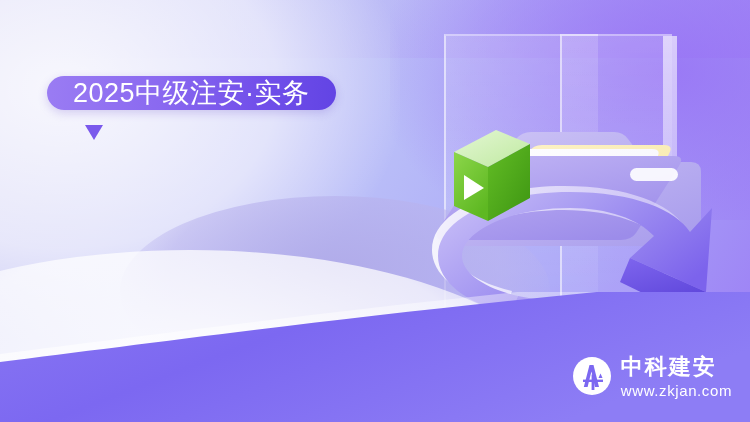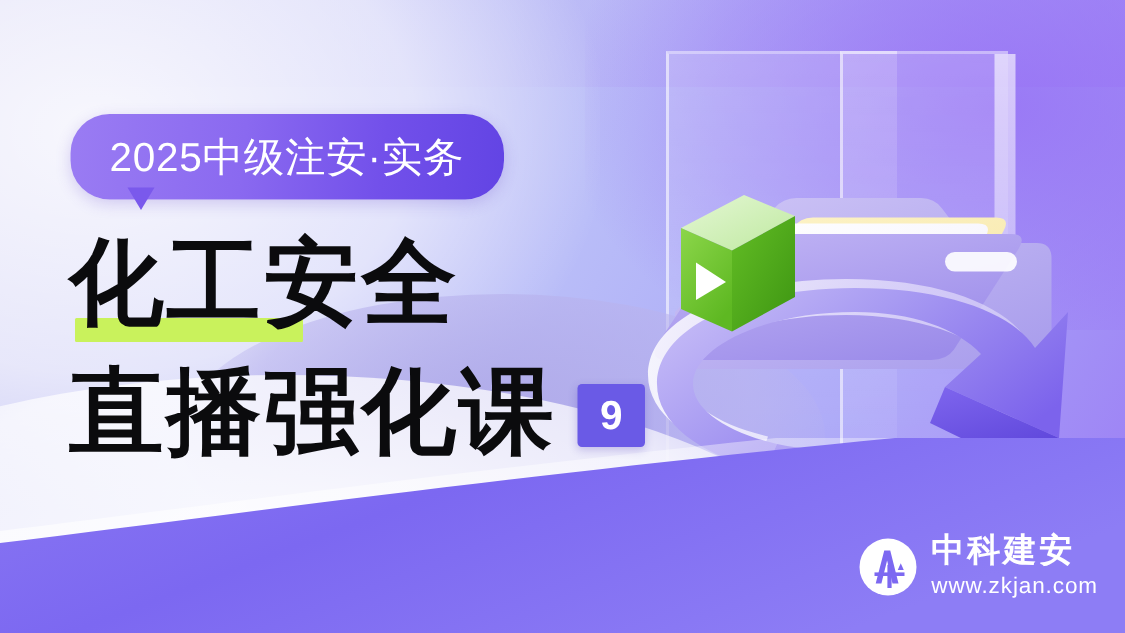--- a/index.html
+++ b/index.html
@@ -58,21 +58,21 @@
 
   
   .bottom-curve{position:absolute;left:0;bottom:0;width:750px;height:130px;pointer-events:none;}
 
   
   .illus{position:absolute;left:398px;top:0;width:352px;height:360px;pointer-events:none;}
 
   
   .pill{
     position:absolute;left:47px;top:76px;
-    height:57px;padding:0 26px;
+    height:34px;padding:0 26px;
     display:flex;align-items:center;
     border-radius:26px;
     background:linear-gradient(96deg,#9a7cf3 0%,#8a69f0 40%,#7250ea 72%,#6244e4 100%);
     box-shadow:0 3px 10px rgba(90,60,200,.22);
   }
   .pill-text{
     color:#fff;font-size:27px;letter-spacing:.5px;white-space:nowrap;
     font-family:"Liberation Sans","DejaVu Sans",sans-serif;
   }
   .pill-tail{
@@ -99,21 +99,21 @@
   .num-badge{
     width:45px;height:42px;margin-left:14px;margin-top:6px;
     background:#6a5ae6;border-radius:3px;
     display:flex;align-items:center;justify-content:center;
     color:#fff;font-size:27px;font-weight:bold;
     font-family:"Liberation Sans","DejaVu Sans",sans-serif;
     box-shadow:0 2px 6px rgba(70,50,180,.25);
   }
 
   
-  .logo{position:absolute;right:18px;bottom:24px;display:flex;align-items:flex-end;gap:9px;}
+  .logo{position:absolute;right:18px;bottom:24px;display:flex;align-items:flex-start;gap:9px;}
   .logo-mark{width:40px;height:40px;flex:none;}
   .logo-txt{display:flex;flex-direction:column;line-height:1;}
   .logo-name{
     color:#fff;font-size:22px;font-weight:bold;letter-spacing:2px;
     font-family:"Liberation Sans","DejaVu Sans",sans-serif;
   }
   .logo-url{
     color:#fff;font-size:15px;letter-spacing:.6px;margin-top:5px;
     font-family:"Liberation Sans","DejaVu Sans",sans-serif;
   }
@@ -223,30 +223,20 @@
     </defs>
     <path d="M0 62 C180 40 420 6 750 -22 L750 130 L0 130 Z" fill="url(#gCurveRim)"></path>
     <path d="M0 70 C180 48 420 14 750 -14 L750 130 L0 130 Z" fill="url(#gCurve)"></path>
   </svg>
 
   <div class="pill">
     <span class="pill-text">2025中级注安·实务</span>
   </div>
   <div class="pill-tail"></div>
 
-  <div class="hl-wrap">
-    <div class="hl-row">
-      <div class="hl-mark"></div>
-      <div class="hl-text">化工安全</div>
-    </div>
-    <div class="hl-row2">
-      <div class="hl-text">直播强化课</div>
-      <div class="num-badge">9</div>
-    </div>
-  </div>
 
   <div class="logo">
     <svg class="logo-mark" viewBox="0 0 40 40">
       <circle cx="20" cy="20" r="19" fill="#ffffff"></circle>
       <path d="M17.5 9 L21.5 9 L27 31 L23 31 L19.4 15.6 L15.6 31 L11.8 31 Z" fill="#7c68f1"></path>
       <path d="M19.6 18.5 L22.4 18.5 L22.4 34 L19.6 34 Z" fill="#7c68f1"></path>
       <path d="M11 23.6 L31 23.6 L31 26 L11 26 Z" fill="#7c68f1"></path>
       <path d="M28.5 17.5 L30.5 22 L26.5 22 Z" fill="#7c68f1"></path>
     </svg>
     <div class="logo-txt">

